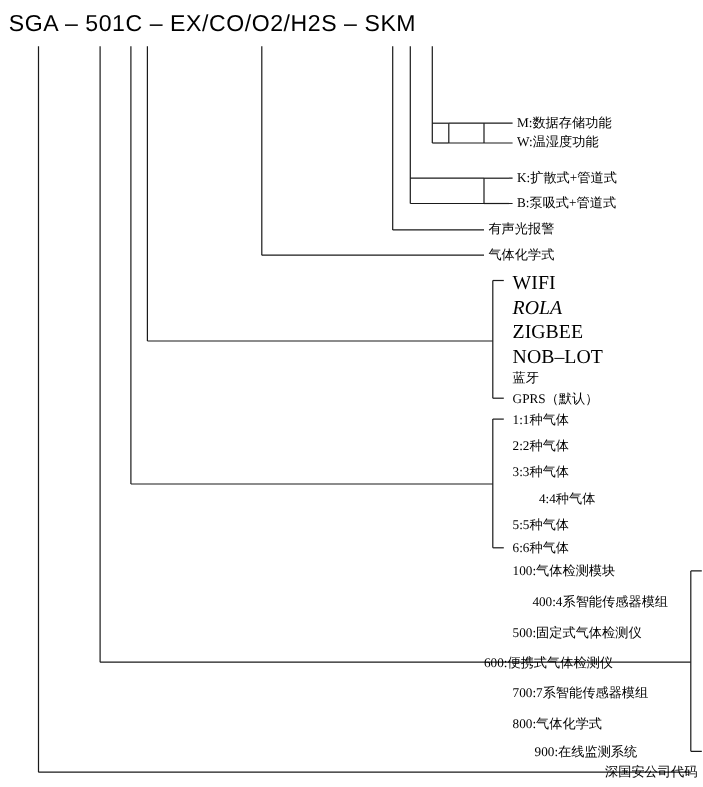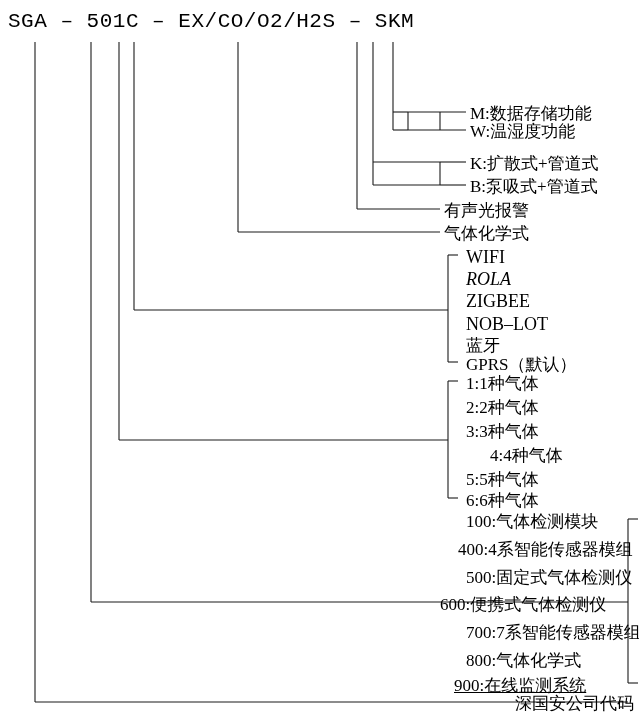--- a/index.html
+++ b/index.html
@@ -19,34 +19,34 @@
     position: absolute;
     left: 0;
     top: 0;
     width: 639px;
     height: 715px;
   }
   .code-line {
     position: absolute;
     left: 8px;
     top: 10px;
-    font-family: Liberation Mono, monospace;
+    font-family: Liberation Sans, sans-serif;
     font-size: 21px;
     letter-spacing: 0.5px;
     white-space: nowrap;
   }
   .label {
     position: absolute;
     font-family: "Liberation Serif", serif;
     font-size: 18px;
     white-space: nowrap;
     line-height: 1;
   }
   .label.cn {
-    font-size: 17px;
+    font-size: 12px;
   }
   svg line, svg polyline, svg path {
     stroke: #1a1a1a;
     stroke-width: 1.1;
     fill: none;
   }
 </style>
 </head>
 <body>
 
@@ -116,20 +116,20 @@
 <div class="label cn" style="left:466px; top:356px;">GPRS（默认）</div>
 
 <div class="label cn" style="left:466px; top:375px;">1:1种气体</div>
 <div class="label cn" style="left:466px; top:399px;">2:2种气体</div>
 <div class="label cn" style="left:466px; top:423px;">3:3种气体</div>
 <div class="label cn" style="left:466px; top:447px;margin-left:24px;">4:4种气体</div>
 <div class="label cn" style="left:466px; top:471px;">5:5种气体</div>
 <div class="label cn" style="left:466px; top:492px;">6:6种气体</div>
 
 <div class="label cn" style="left:466px; top:513px;">100:气体检测模块</div>
-<div class="label cn" style="left:458px; top:541px;">400:4系智能传感器模组</div>
+<div class="label cn" style="left:484px; top:541px;">400:4系智能传感器模组</div>
 <div class="label cn" style="left:466px; top:569px;">500:固定式气体检测仪</div>
 <div class="label cn" style="left:440px; top:596px;">600:便携式气体检测仪</div>
 <div class="label cn" style="left:466px; top:624px;">700:7系智能传感器模组</div>
 <div class="label cn" style="left:466px; top:652px;">800:气体化学式</div>
-<div class="label cn" style="left:454px; top:677px;text-decoration:underline;">900:在线监测系统</div>
+<div class="label cn" style="left:486px; top:677px;">900:在线监测系统</div>
 
 <div class="label cn" style="left:634px; top:695px; transform:translateX(-100%);text-align:center;">深国安公司代码</div>
 
 </body></html>

